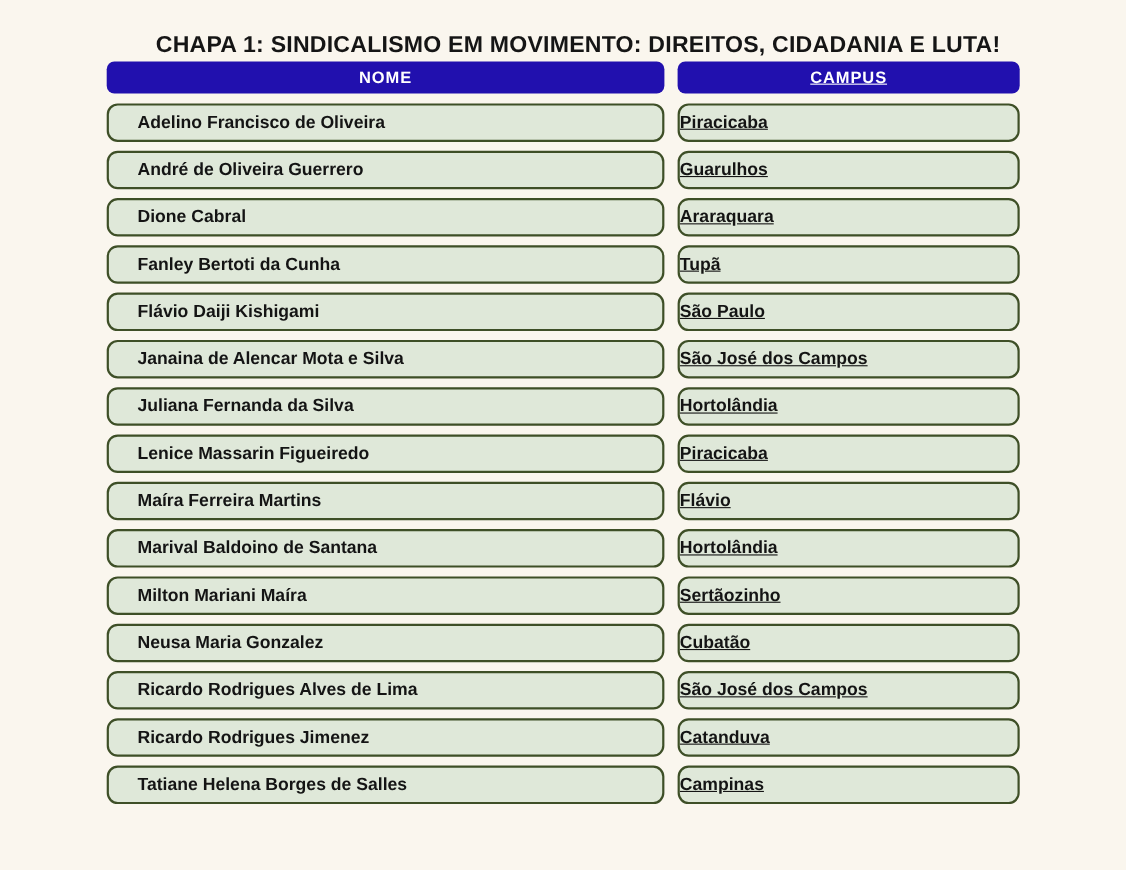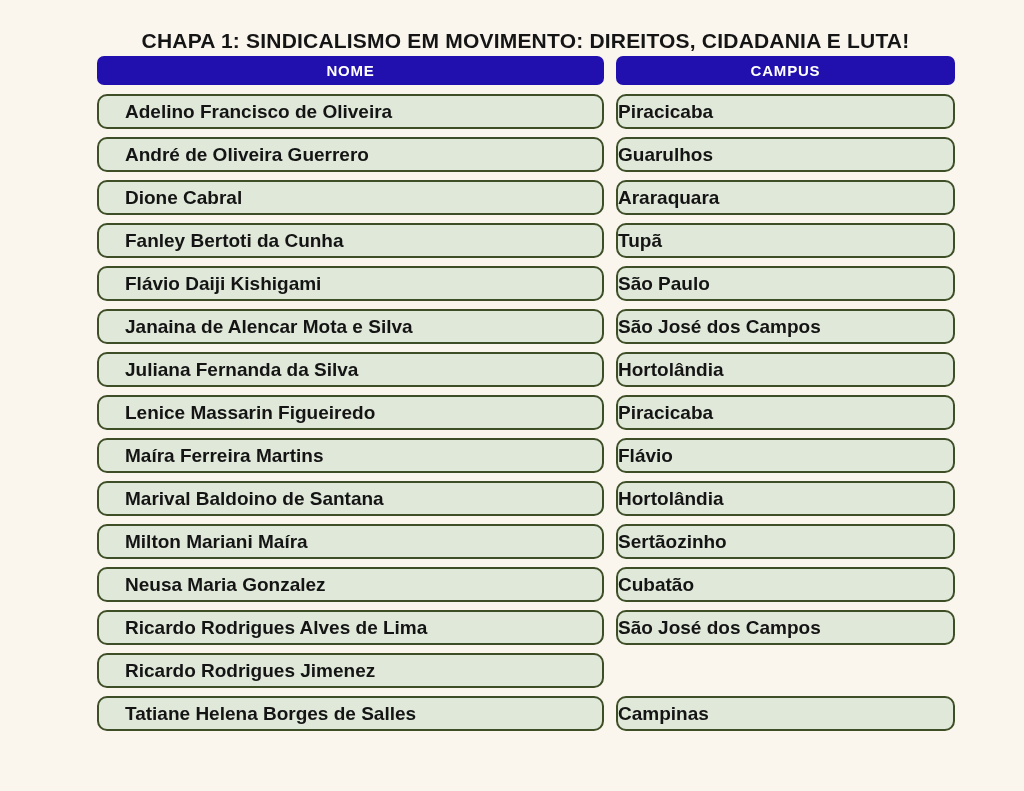--- a/index.html
+++ b/index.html
@@ -37,21 +37,21 @@
     left: 97px;
     width: 858px;
   }
 
   .hdr-row, .row {
     display: flex;
     column-gap: 12px;
   }
 
   .col-nome   { width: 507px; }
-  .col-campus { width: 339px; }
+  .col-campus { width: 311px; text-decoration: underline; }
 
   .hdr {
     height: 29px;
     border-radius: 7px;
     background: var(--header-bg, #2110ae);
     color: var(--header-text, #ffffff);
     font-size: 15px;
     font-weight: bold;
     letter-spacing: 0.8px;
     display: flex;
@@ -65,21 +65,21 @@
     flex-direction: column;
     row-gap: 8px;
   }
 
   .cell {
     height: 35px;
     border: 2px solid var(--row-border, #3e4f27);
     border-radius: 10px;
     background: var(--row-bg, #dfe8d9);
     color: var(--row-text, #141414);
-    font-size: 19px;
+    font-size: 16px;
     font-weight: bold;
     display: flex;
     align-items: center;
     white-space: nowrap;
     overflow: hidden;
   }
 
   .cell.col-nome   { padding-left: 26px; }
   .cell.col-campus { }
 </style>
@@ -145,20 +145,21 @@
         <div class="row">
           <div class="cell col-nome">Neusa Maria Gonzalez</div>
           <div class="cell col-campus">Cubatão</div>
         </div>
         <div class="row">
           <div class="cell col-nome">Ricardo Rodrigues Alves de Lima</div>
           <div class="cell col-campus">São José dos Campos</div>
         </div>
         <div class="row">
           <div class="cell col-nome">Ricardo Rodrigues Jimenez</div>
+          <div class="cell col-campus">Catanduva</div>
         </div>
         <div class="row">
           <div class="cell col-nome">Tatiane Helena Borges de Salles</div>
           <div class="cell col-campus">Campinas</div>
         </div>
       </div>
 
   </div>
 
 </div>

